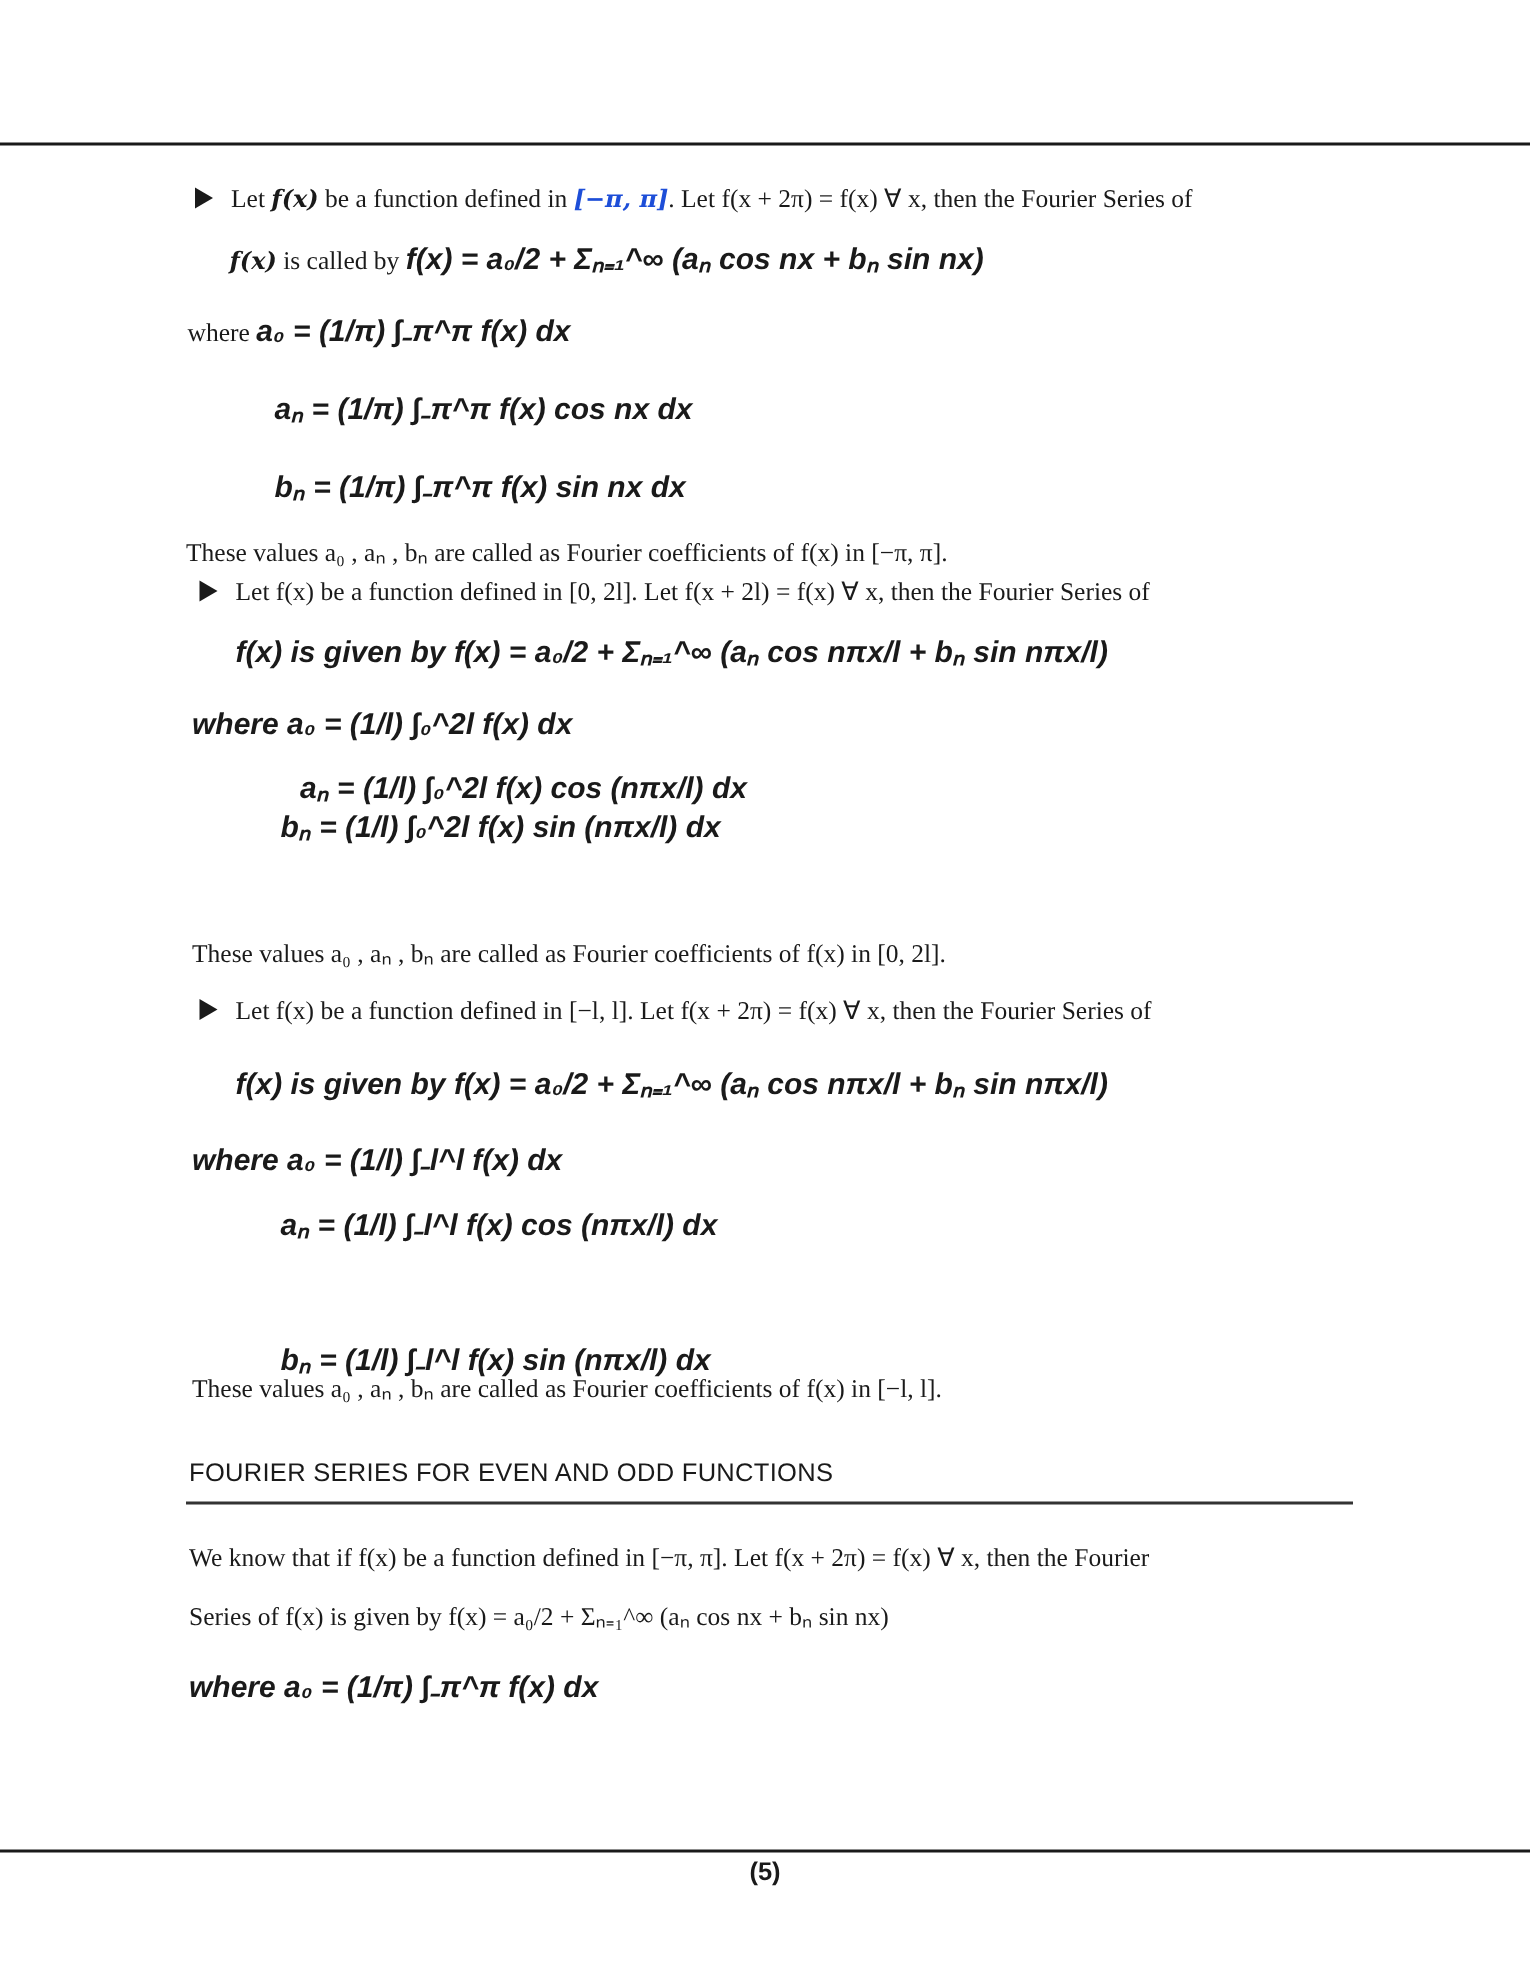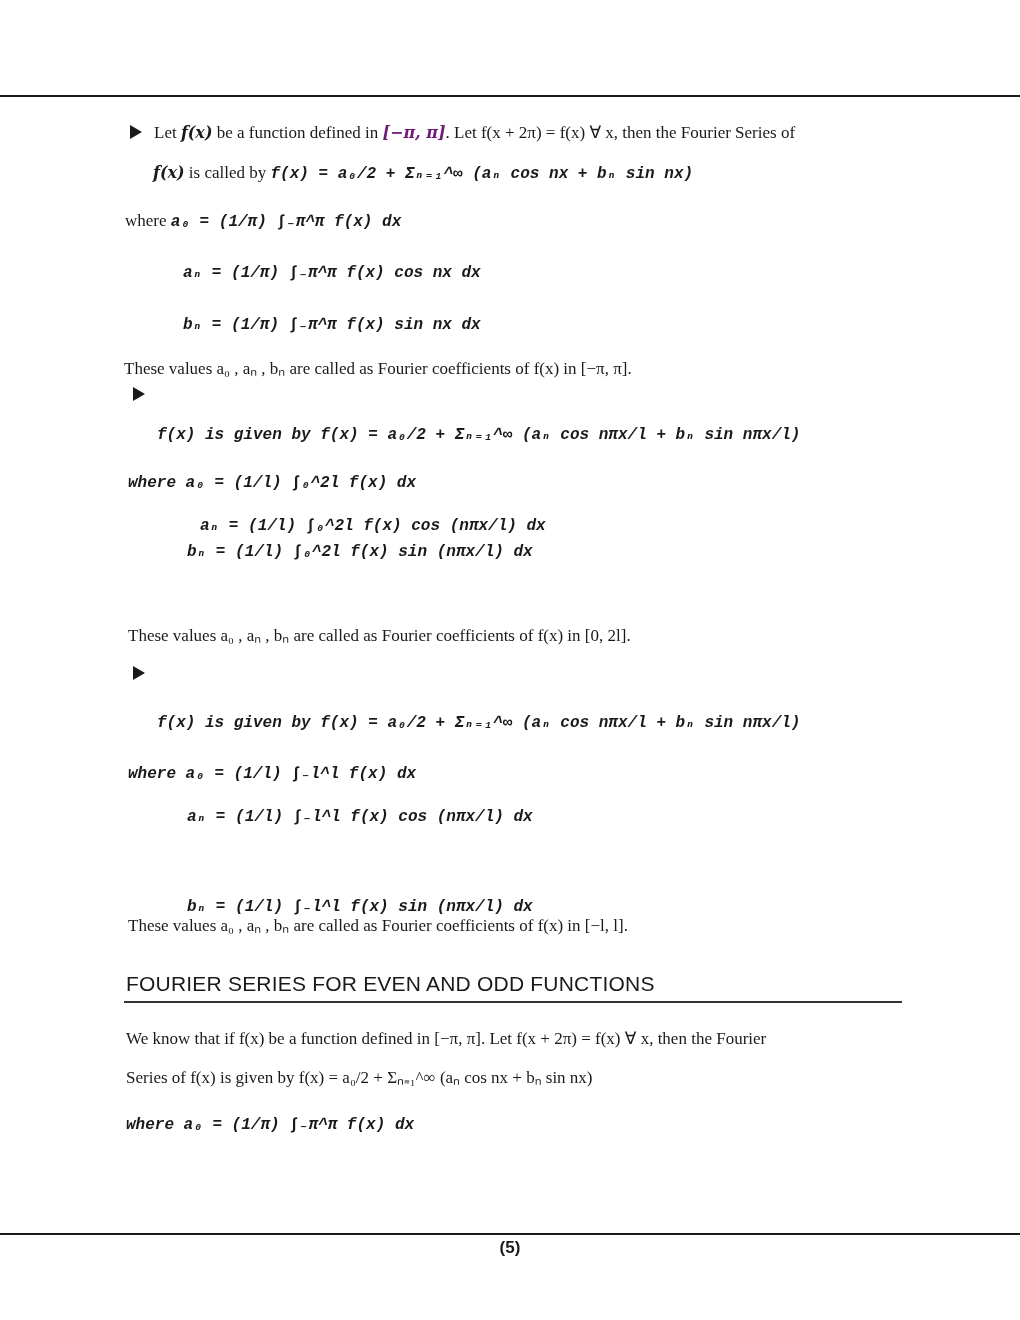--- a/index.html
+++ b/index.html
@@ -7,55 +7,55 @@
          font-family:"Liberation Serif", serif; color:#1a1a1a; font-size:17px; }
   .rule-top { position:absolute; left:0; top:95px; width:1020px; height:2px; background:#1a1a1a; }
   .rule-bottom { position:absolute; left:0; top:1233px; width:1020px; height:2px; background:#1a1a1a; }
   .page-num { position:absolute; left:0; top:1238px; width:1020px; text-align:center;
               font-family:"Liberation Sans", sans-serif; font-weight:bold; font-size:17px; }
   .line { position:absolute; white-space:nowrap; line-height:22px; }
   .m { font-family:"DejaVu Serif", serif; font-style:italic; font-weight:bold; font-size:16px;margin-top:22px; }
   .bullet { display:inline-block; width:0; height:0; border-top:7px solid transparent;
             border-bottom:7px solid transparent; border-left:12px solid #1a1a1a;
             margin-right:12px; vertical-align:-1px; }
-  .eq { font-family:Liberation Mono, monospace; font-weight:bold; font-style:italic; font-size:16px; }
+  .eq { font-family:Liberation Sans, sans-serif; font-weight:bold; font-style:italic; font-size:20px; }
   .heading { position:absolute; left:126px; top:972px; font-family:"Liberation Sans", sans-serif;
-             font-size:21px; letter-spacing:0.2px; }
+             font-size:17px; letter-spacing:0.2px; }
   .heading-rule { position:absolute; left:124px; top:1001px; width:778px; height:2px; background:#333; }
-  .red { color:#701a75; }
+  .red { color:#1d4ed8; }
 </style>
 </head>
 <body>
 
 <div class="rule-top"></div>
 
 <div class="line" style="left:130px; top:122px;">
   <span class="bullet"></span><span>Let </span><span class="m">f(x)</span><span> be a function defined in </span><span class="m red">[−π, π]</span><span>. Let f(x + 2π) = f(x) ∀ x, then the Fourier Series of</span>
 </div>
 <div class="line" style="left:153px; top:162px;">
   <span class="m">f(x)</span><span> is called by </span><span class="eq">f(x) = a₀/2 + Σₙ₌₁^∞ (aₙ cos nx + bₙ sin nx)</span>
 </div>
 <div class="line" style="left:125px; top:210px;">
   <span>where </span><span class="eq">a₀ = (1/π) ∫₋π^π f(x) dx</span>
 </div>
 <div class="line eq" style="left:183px; top:262px;">aₙ = (1/π) ∫₋π^π f(x) cos nx dx</div>
 <div class="line eq" style="left:183px; top:314px;">bₙ = (1/π) ∫₋π^π f(x) sin nx dx</div>
 <div class="line" style="left:124px; top:358px;">These values a₀ , aₙ , bₙ are called as Fourier coefficients of f(x) in [−π, π].</div>
 
 <div class="line" style="left:133px; top:384px;">
-  <span class="bullet"></span>
+  <span class="bullet"></span><span>Let f(x) be a function defined in [0, 2l]. Let f(x + 2l) = f(x) ∀ x, then the Fourier Series of</span>
 </div>
 <div class="line eq" style="left:157px; top:424px;">f(x) is given by f(x) = a₀/2 + Σₙ₌₁^∞ (aₙ cos nπx/l + bₙ sin nπx/l)</div>
 <div class="line eq" style="left:128px; top:472px;text-align:center;">where a₀ = (1/l) ∫₀^2l f(x) dx</div>
 <div class="line eq" style="left:200px; top:515px;">aₙ = (1/l) ∫₀^2l f(x) cos (nπx/l) dx</div>
 <div class="line eq" style="left:187px; top:541px;">bₙ = (1/l) ∫₀^2l f(x) sin (nπx/l) dx</div>
 <div class="line" style="left:128px; top:625px;">These values a₀ , aₙ , bₙ are called as Fourier coefficients of f(x) in [0, 2l].</div>
 
 <div class="line" style="left:133px; top:663px;">
-  <span class="bullet"></span>
+  <span class="bullet"></span><span>Let f(x) be a function defined in [−l, l]. Let f(x + 2π) = f(x) ∀ x, then the Fourier Series of</span>
 </div>
 <div class="line eq" style="left:157px; top:712px;">f(x) is given by f(x) = a₀/2 + Σₙ₌₁^∞ (aₙ cos nπx/l + bₙ sin nπx/l)</div>
 <div class="line eq" style="left:128px; top:763px;">where a₀ = (1/l) ∫₋l^l f(x) dx</div>
 <div class="line eq" style="left:187px; top:806px;">aₙ = (1/l) ∫₋l^l f(x) cos (nπx/l) dx</div>
 <div class="line eq" style="left:187px; top:860px;margin-top:36px;">bₙ = (1/l) ∫₋l^l f(x) sin (nπx/l) dx</div>
 <div class="line" style="left:128px; top:915px;">These values a₀ , aₙ , bₙ are called as Fourier coefficients of f(x) in [−l, l].</div>
 
 <div class="heading">FOURIER SERIES FOR EVEN AND ODD FUNCTIONS</div>
 <div class="heading-rule"></div>
 <div class="line" style="left:126px; top:1028px;">We know that if f(x) be a function defined in [−π, π]. Let f(x + 2π) = f(x) ∀ x, then the Fourier</div>

